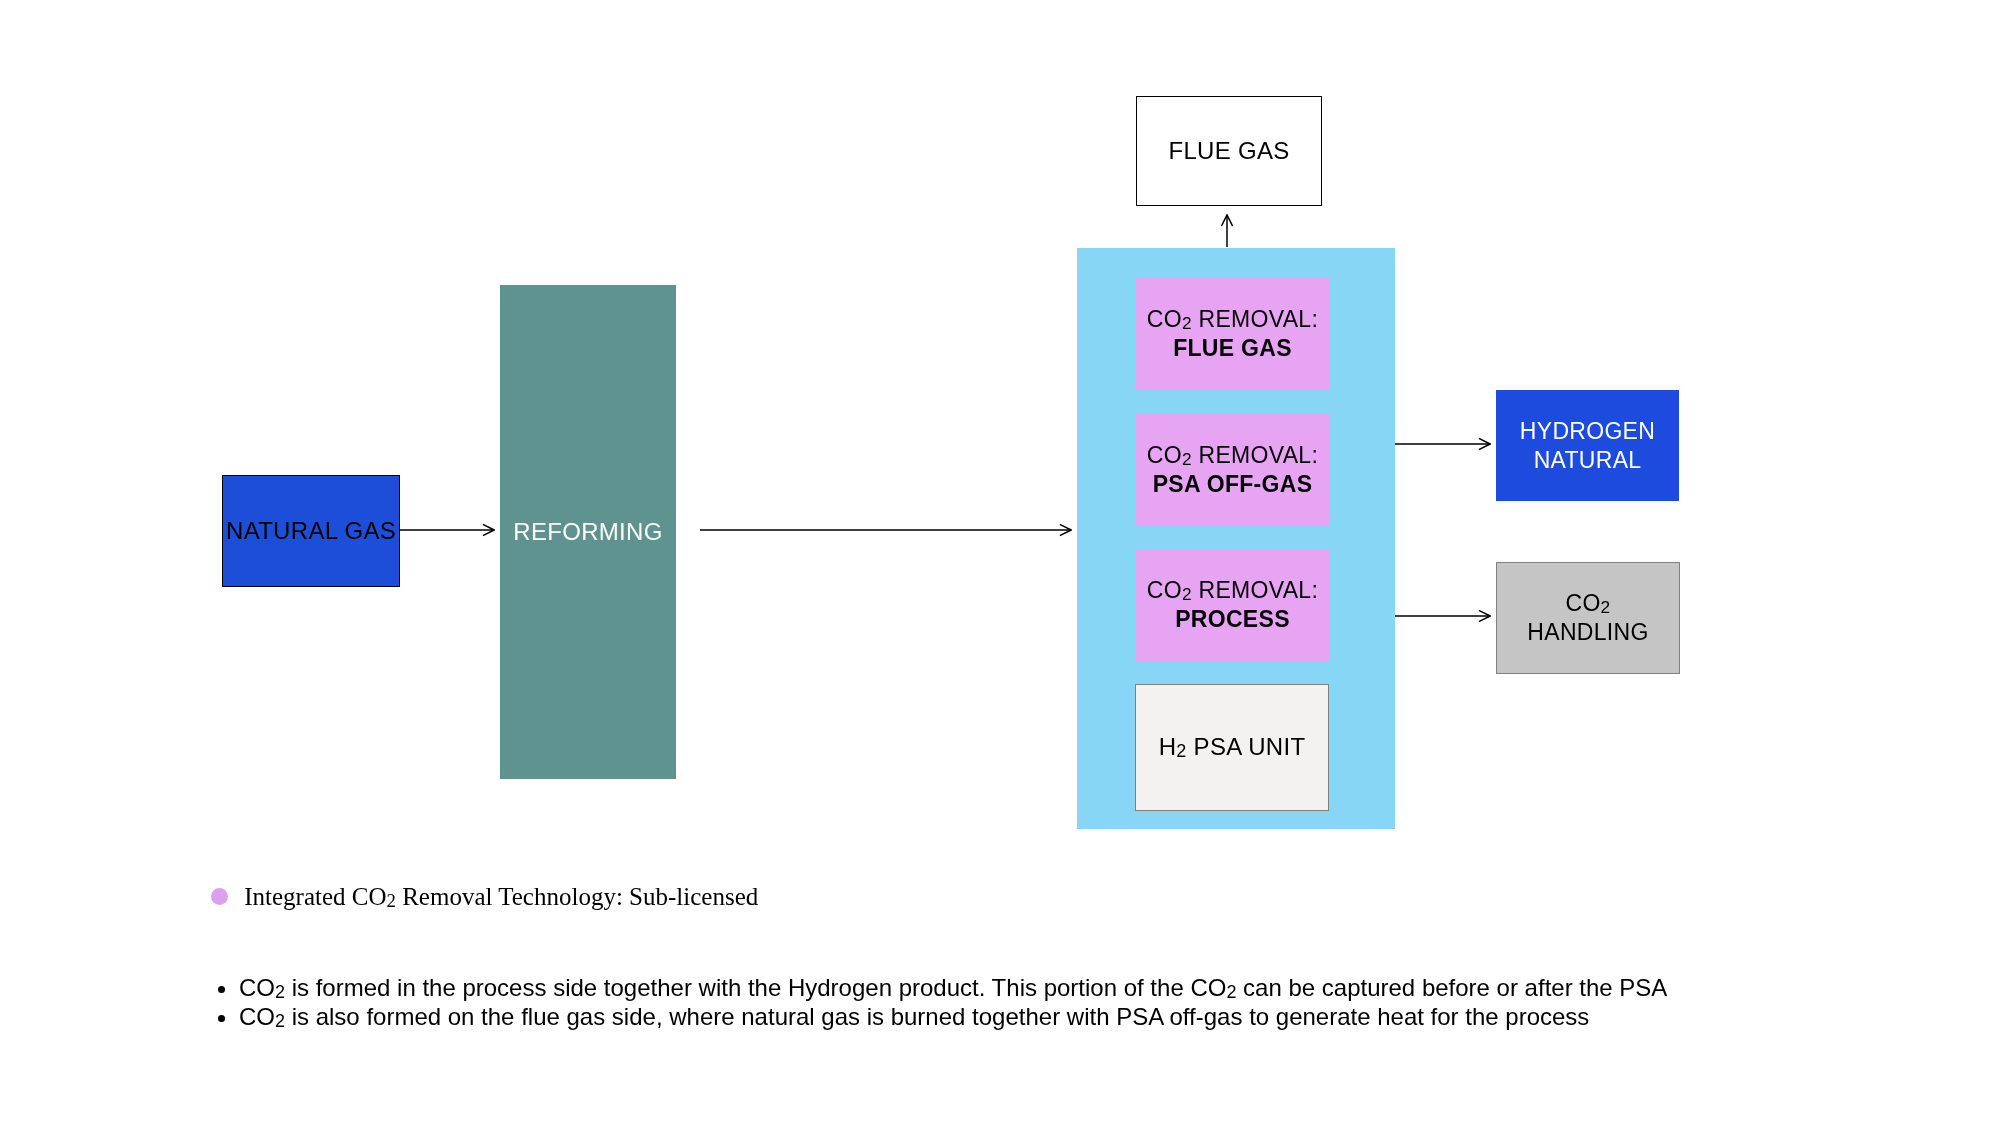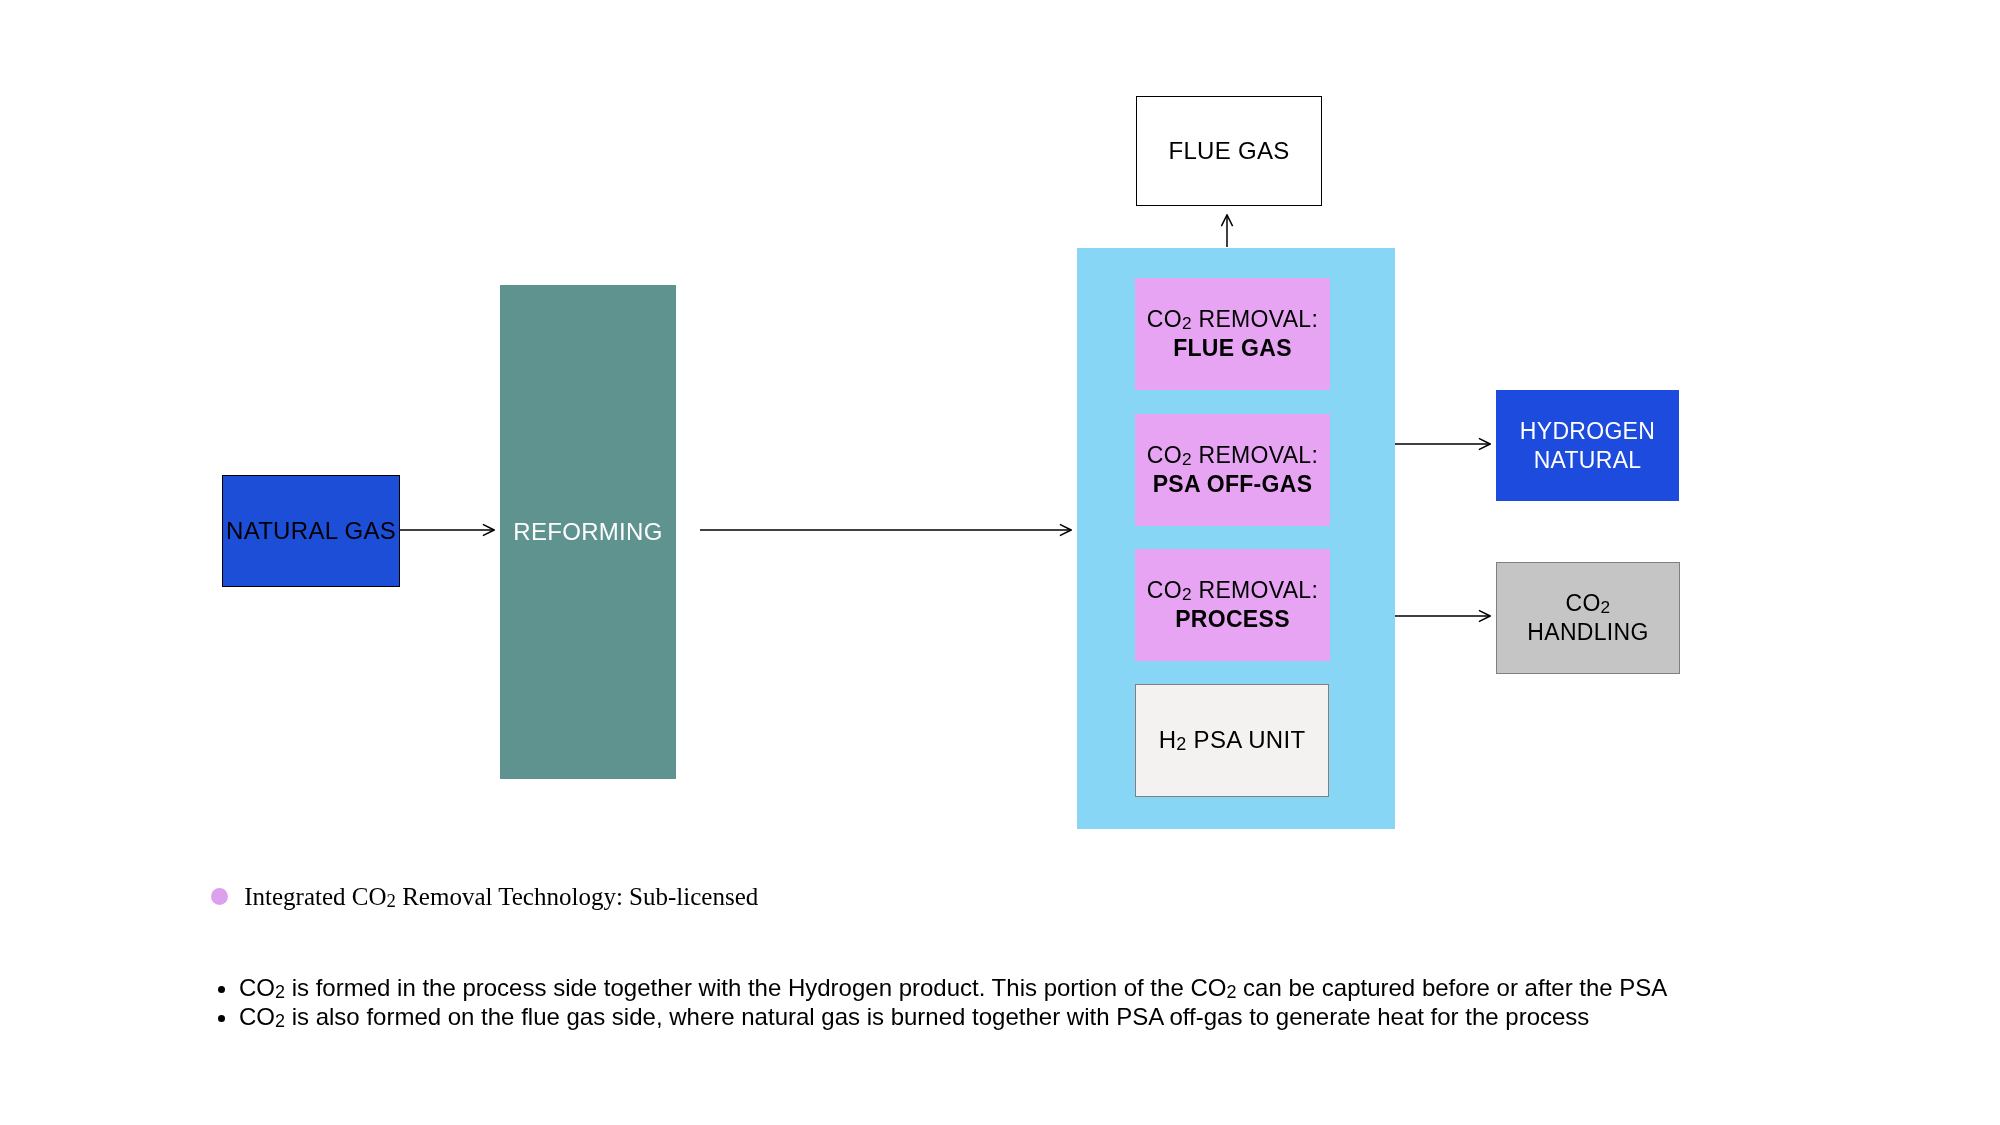--- a/index.html
+++ b/index.html
@@ -115,21 +115,21 @@
     <div style="font-weight:700;">PSA OFF-GAS</div>
   </div>
 
   <div class="box co2-inner" style="left:1135px; top:549px; width:195px; height:112px; background:#e6a4f3; flex-direction:column; font-size:23px;">
     <div>
       <span>CO</span><span class="sub">2</span><span> REMOVAL:</span>
     </div>
     <div style="font-weight:700;">PROCESS</div>
   </div>
 
-  <div class="box psa-inner border-gray" style="left:1135px; top:684px; width:194px; height:113px; background:#f3f2f1;">
+  <div class="box psa-inner border-gray" style="left:1135px; top:684px; width:194px; height:127px; background:#f3f2f1;">
     <span>
       <span>H</span><span class="sub">2</span><span> PSA UNIT</span>
     </span>
   </div>
 
   <div class="box" style="left:1496px; top:390px; width:183px; height:111px; background:#1c4bdd; color:#fff; font-weight:400; flex-direction:column; font-size:23px;">
     <div>HYDROGEN</div>
     <div>NATURAL</div>
   </div>
 

